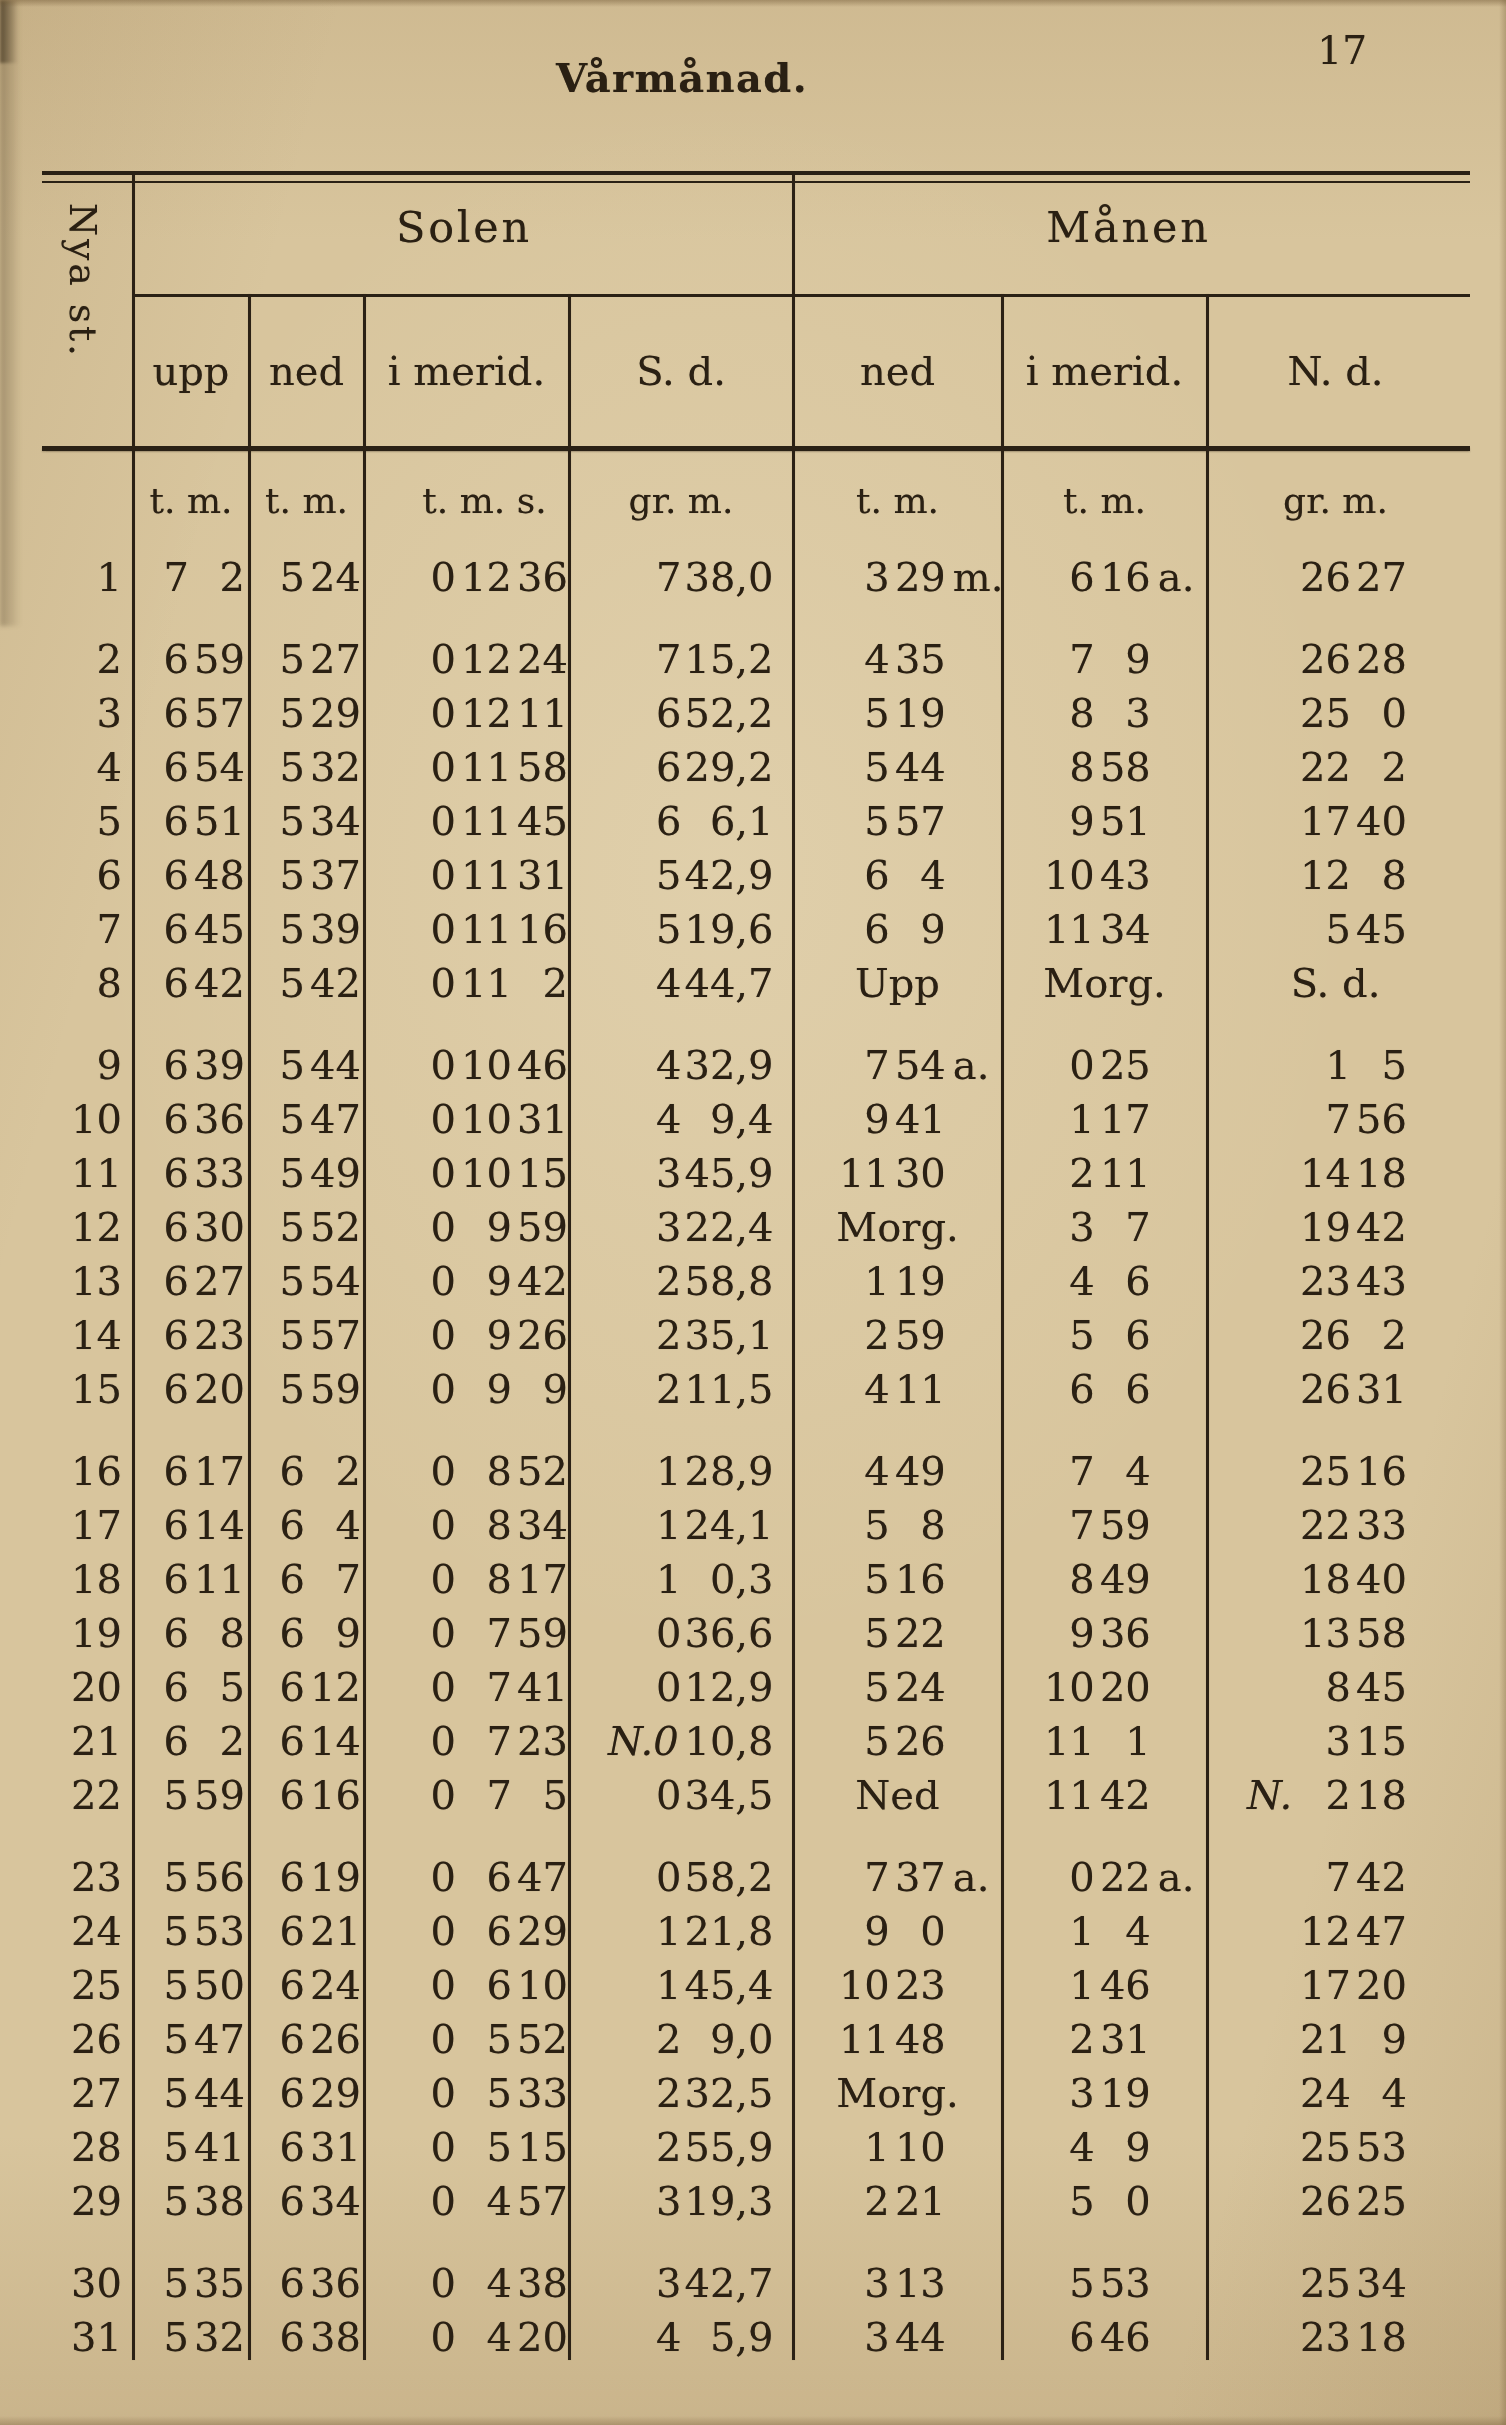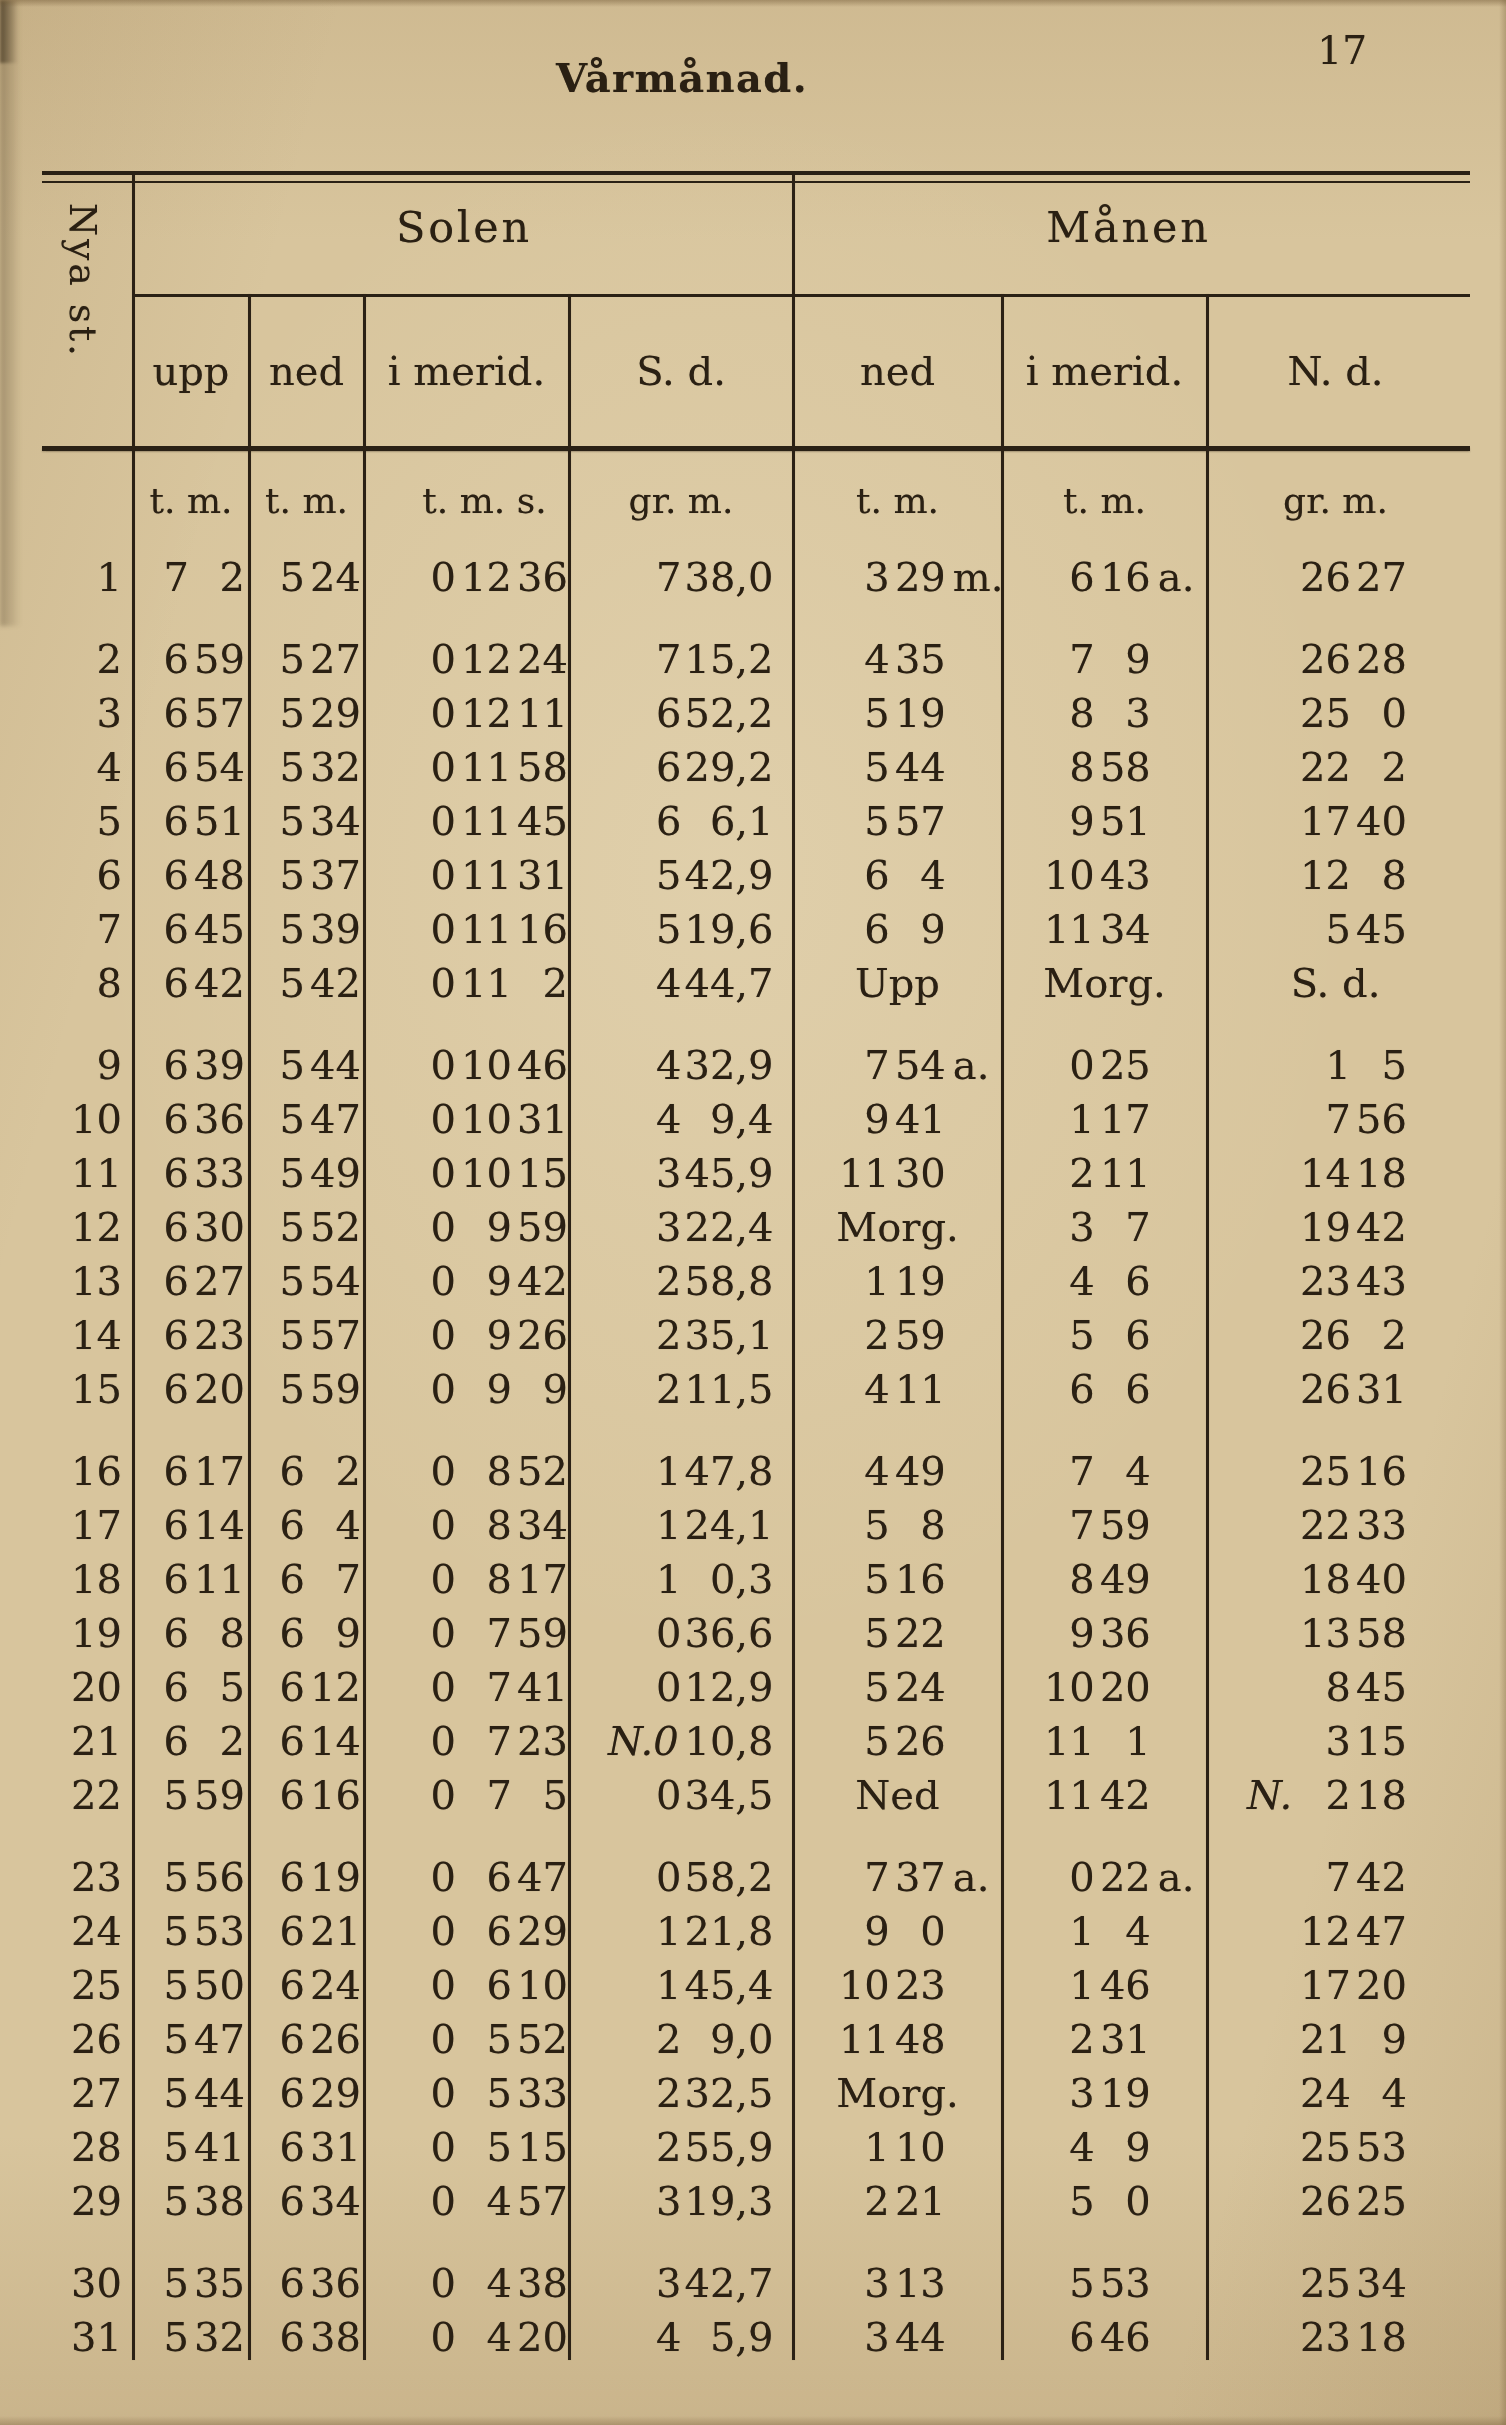--- a/index.html
+++ b/index.html
@@ -291,21 +291,21 @@
           <div class="cell c-m_mer"><span class="sl">6</span><span class="sl">6</span><span class="sfx">&nbsp;</span></div>
           <div class="cell c-m_nd"><span class="sl">26</span><span class="sl">31</span></div>
         </div>
       </div>
       <div class="group">
         <div class="row">
           <div class="cell c-day"><span class="sl">16</span></div>
           <div class="cell c-s_upp"><span class="sl">6</span><span class="sl">17</span></div>
           <div class="cell c-s_ned"><span class="sl">6</span><span class="sl">2</span></div>
           <div class="cell c-s_mer"><span class="sl">0</span><span class="sl">8</span><span class="sl">52</span></div>
-          <div class="cell c-s_sd"><span class="sl">1</span><span class="sl wide">47,8</span></div>
+          <div class="cell c-s_sd"><span class="sl">1</span><span class="sl wide">28,9</span></div>
           <div class="cell c-m_ned"><span class="sl">4</span><span class="sl">49</span><span class="sfx">&nbsp;</span></div>
           <div class="cell c-m_mer"><span class="sl">7</span><span class="sl">4</span><span class="sfx">&nbsp;</span></div>
           <div class="cell c-m_nd"><span class="sl">25</span><span class="sl">16</span></div>
         </div>
         <div class="row">
           <div class="cell c-day"><span class="sl">17</span></div>
           <div class="cell c-s_upp"><span class="sl">6</span><span class="sl">14</span></div>
           <div class="cell c-s_ned"><span class="sl">6</span><span class="sl">4</span></div>
           <div class="cell c-s_mer"><span class="sl">0</span><span class="sl">8</span><span class="sl">34</span></div>
           <div class="cell c-s_sd"><span class="sl">1</span><span class="sl wide">24,1</span></div>

